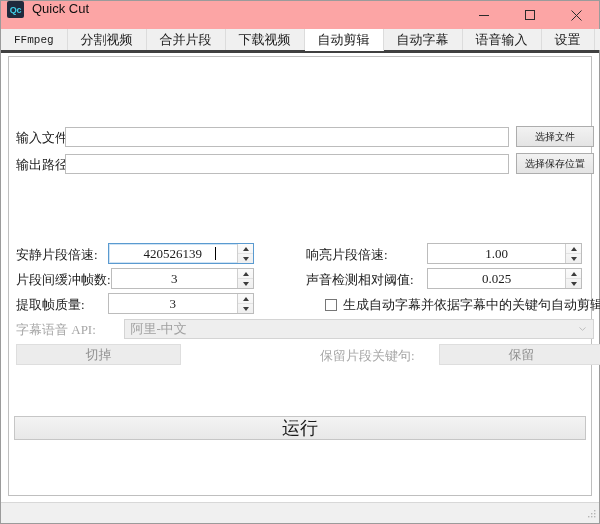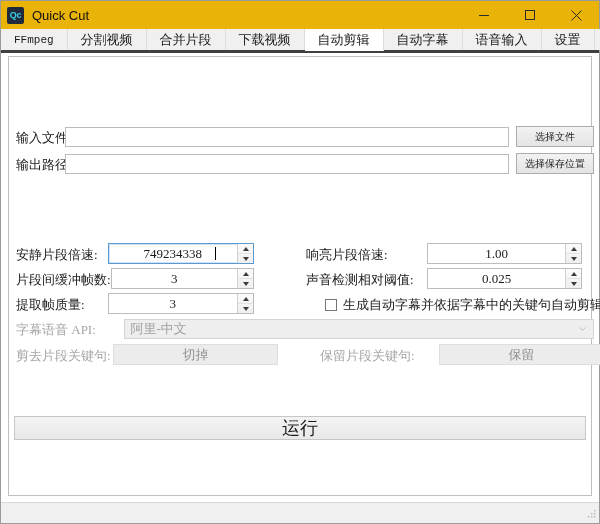--- a/index.html
+++ b/index.html
@@ -27,23 +27,23 @@
     border: 1px solid #9b9b9b;
     box-sizing: border-box;
     display: flex;
     flex-direction: column;
   }
 
   
   #titlebar {
     height: 28px;
     min-height: 28px;
-    background: #eab308;
-    display: flex;
-    align-items: center;
+    background: #fca5a5;
+    display: flex;
+    align-items: flex-start;
     position: relative;
   }
   #app-icon {
     width: 17px;
     height: 17px;
     margin-left: 6px;
     background: #1f2a3c;
     border-radius: 2px;
     color: #3fd0e8;
     font-size: 9px;
@@ -380,21 +380,21 @@
 
       <div class="row" style="left:7px; top:96px; width:578px;">
         <div class="lbl" style="width:47px;">输出路径</div>
         <div class="tinput" style="width:445px; margin-left:2px;" title=""></div>
         <div class="btn" style="width:78px; margin-left:7px;">选择保存位置</div>
       </div>
 
       <div class="row" style="left:7px; top:186px; width:238px;">
         <div class="lbl" style="width:97px;">安静片段倍速:</div>
         <div class="spin focused" style="width:155px;">
-          <div class="val">749234338</div>
+          <div class="val">420526139</div>
           <div class="arrows">
             <div class="ar up">
                 <span class="tri-up"></span>
               </div>
             <div class="ar down">
                 <span class="tri-down"></span>
               </div>
           </div>
         </div>
       </div>
@@ -470,21 +470,20 @@
           <span>阿里-中文</span>
           <span class="chev">
             <svg width="7" height="4" viewBox="0 0 7 4">
               <polyline points="0.5,0.5 3.5,3.3 6.5,0.5" fill="none" stroke="#bdbdbd" stroke-width="1"></polyline>
             </svg>
           </span>
         </div>
       </div>
 
       <div class="row" style="left:7px; top:287px; width:265px;">
-        <div class="lbl disabled" style="width:97px;">剪去片段关键句:</div>
         <div class="dinput" style="width:165px;">切掉</div>
       </div>
 
       <div class="row" style="left:311px; top:287px; width:285px;">
         <div class="lbl disabled" style="width:101px;">保留片段关键句:</div>
         <div class="dinput" style="width:165px; margin-left:18px;">保留</div>
       </div>
 
       <div id="run-btn">运行</div>
 

